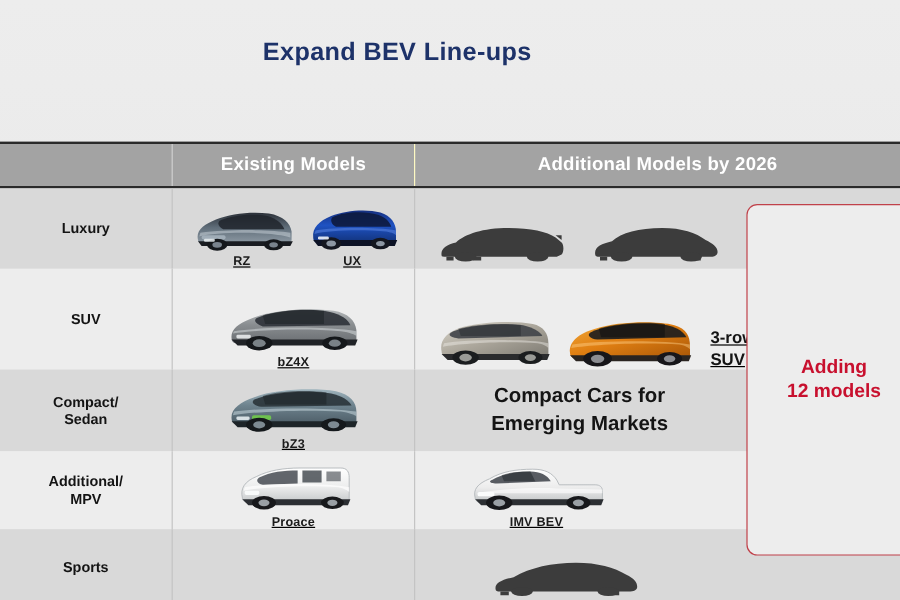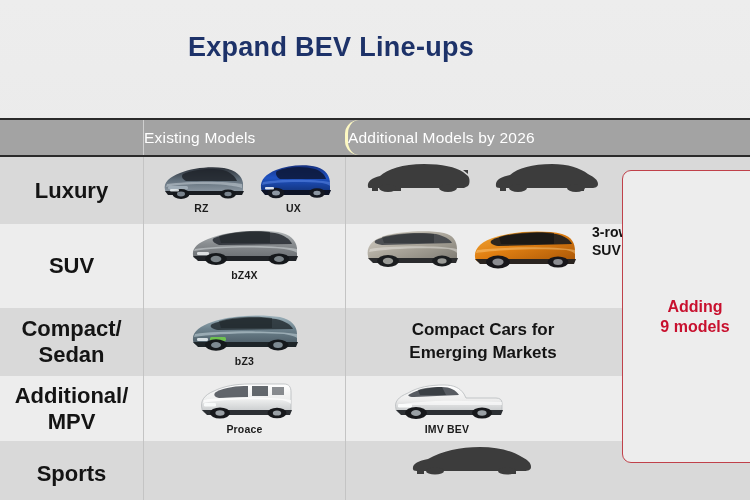--- a/index.html
+++ b/index.html
@@ -13,21 +13,21 @@
     position: relative;
     width: 750px; height: 500px;
     background: linear-gradient(180deg,#ededed 0%,#e9e9e9 55%,#e6e6e6 100%);
   }
 
   
   #title {
     position: absolute;
     top: 32px; left: 0; width: 662px;
     text-align: center;
-    font-size: 27px;
+    font-size: 21px;
     font-weight: bold;
     letter-spacing: .3px;
     color: #1d3269;
   }
 
   
   #table {
     position: absolute;
     left: 0; top: 118px;
     width: 750px;
@@ -35,60 +35,61 @@
   .hdr-rule-top { height: 2px; background: #2a2a2a; }
   .hdr-rule-bot { height: 2px; background: #2a2a2a; }
   .tbl-rule-bot { height: 2px; background: #2a2a2a; }
 
   #header-row {
     display: flex;
     height: 35px;
     background: #a3a3a3;
   }
   #header-row .cell {
-    display: flex; align-items: center; 
+    display: flex; align-items: center; justify-content: center;
     color: #ffffff;
     font-size: 15.5px;
-    font-weight: normal;
+    font-weight: bold;
     letter-spacing: .2px;
   }
   .col-cat  { width: 143px; flex: 0 0 143px; }
   .col-exist{ width: 202px; flex: 0 0 202px; }
   .col-add  { flex: 1 1 auto; }
 
   #header-row .col-exist { border-left: 1px solid #cfcfcf; }
-  #header-row .col-add   { border-left: 3px solid #fef9c3; border-radius: 14px; }
+  #header-row .col-add   { border-left: 1px solid #fef9c3; }
 
   .row {
     display: flex;
     position: relative;
     align-items: stretch;
   }
   .row.dark  { background: #d9d9d9; }
   .row.light { background: #ededed; }
   .row .cell { position: relative; }
   .row .col-exist { border-left: 1px solid #c4c4c4; }
   .row .col-add   { border-left: 1px solid #c4c4c4; }
 
   .cat-label {
     display: flex; align-items: center; justify-content: center;
     text-align: center;
     width: 100%; height: 100%;
-    font-size: 22px;
+    font-size: 12px;
     font-weight: bold;
     color: #141414;
     line-height: 1.18;
   }
 
   .models {
     display: flex;
-    align-items: flex-start;
+    align-items: flex-end;
     height: 100%;
     gap: 6px;
     padding-left: 14px;
+    text-decoration: underline;
   }
   .models.center { justify-content: center; padding-left: 0; }
 
   .model {
     display: flex;
     flex-direction: column;
     align-items: center;
     justify-content: center;
   }
   .model .badge {
@@ -441,17 +442,17 @@
         </div>
       </div>
     </div>
 
     <div class="tbl-rule-bot"></div>
   </div>
 
   <div id="callout">
     <div class="txt">
       <div>Adding</div>
-      <div>9 models</div>
+      <div>12 models</div>
     </div>
   </div>
 
 </div>
 
 </body></html>

